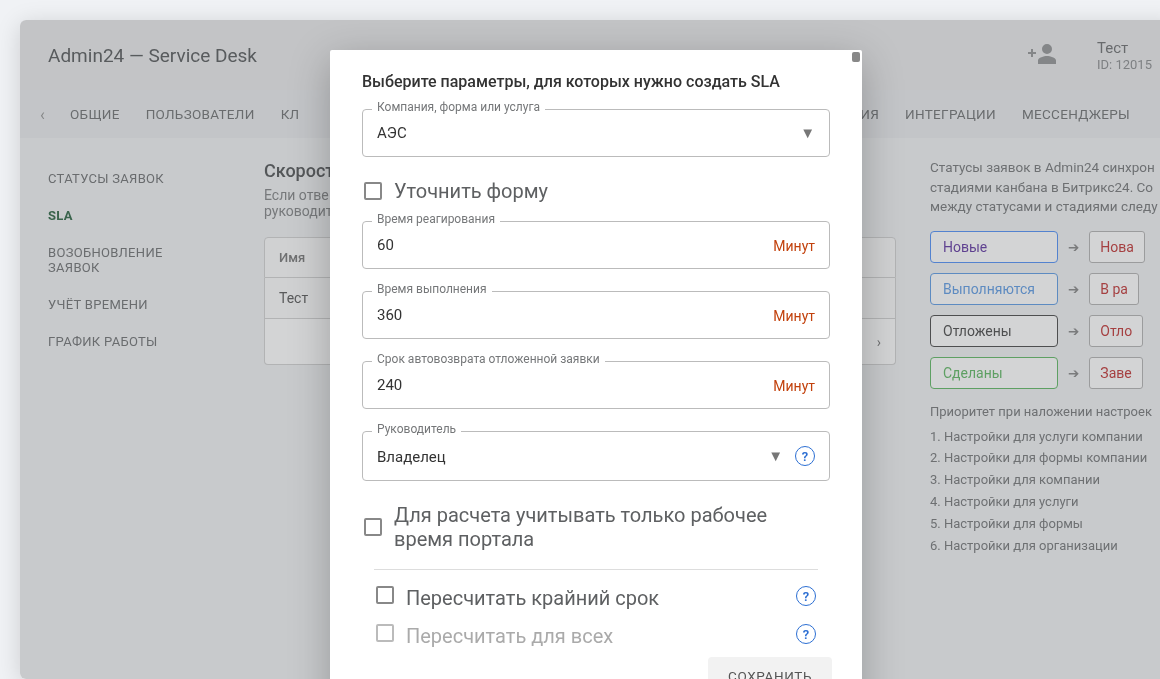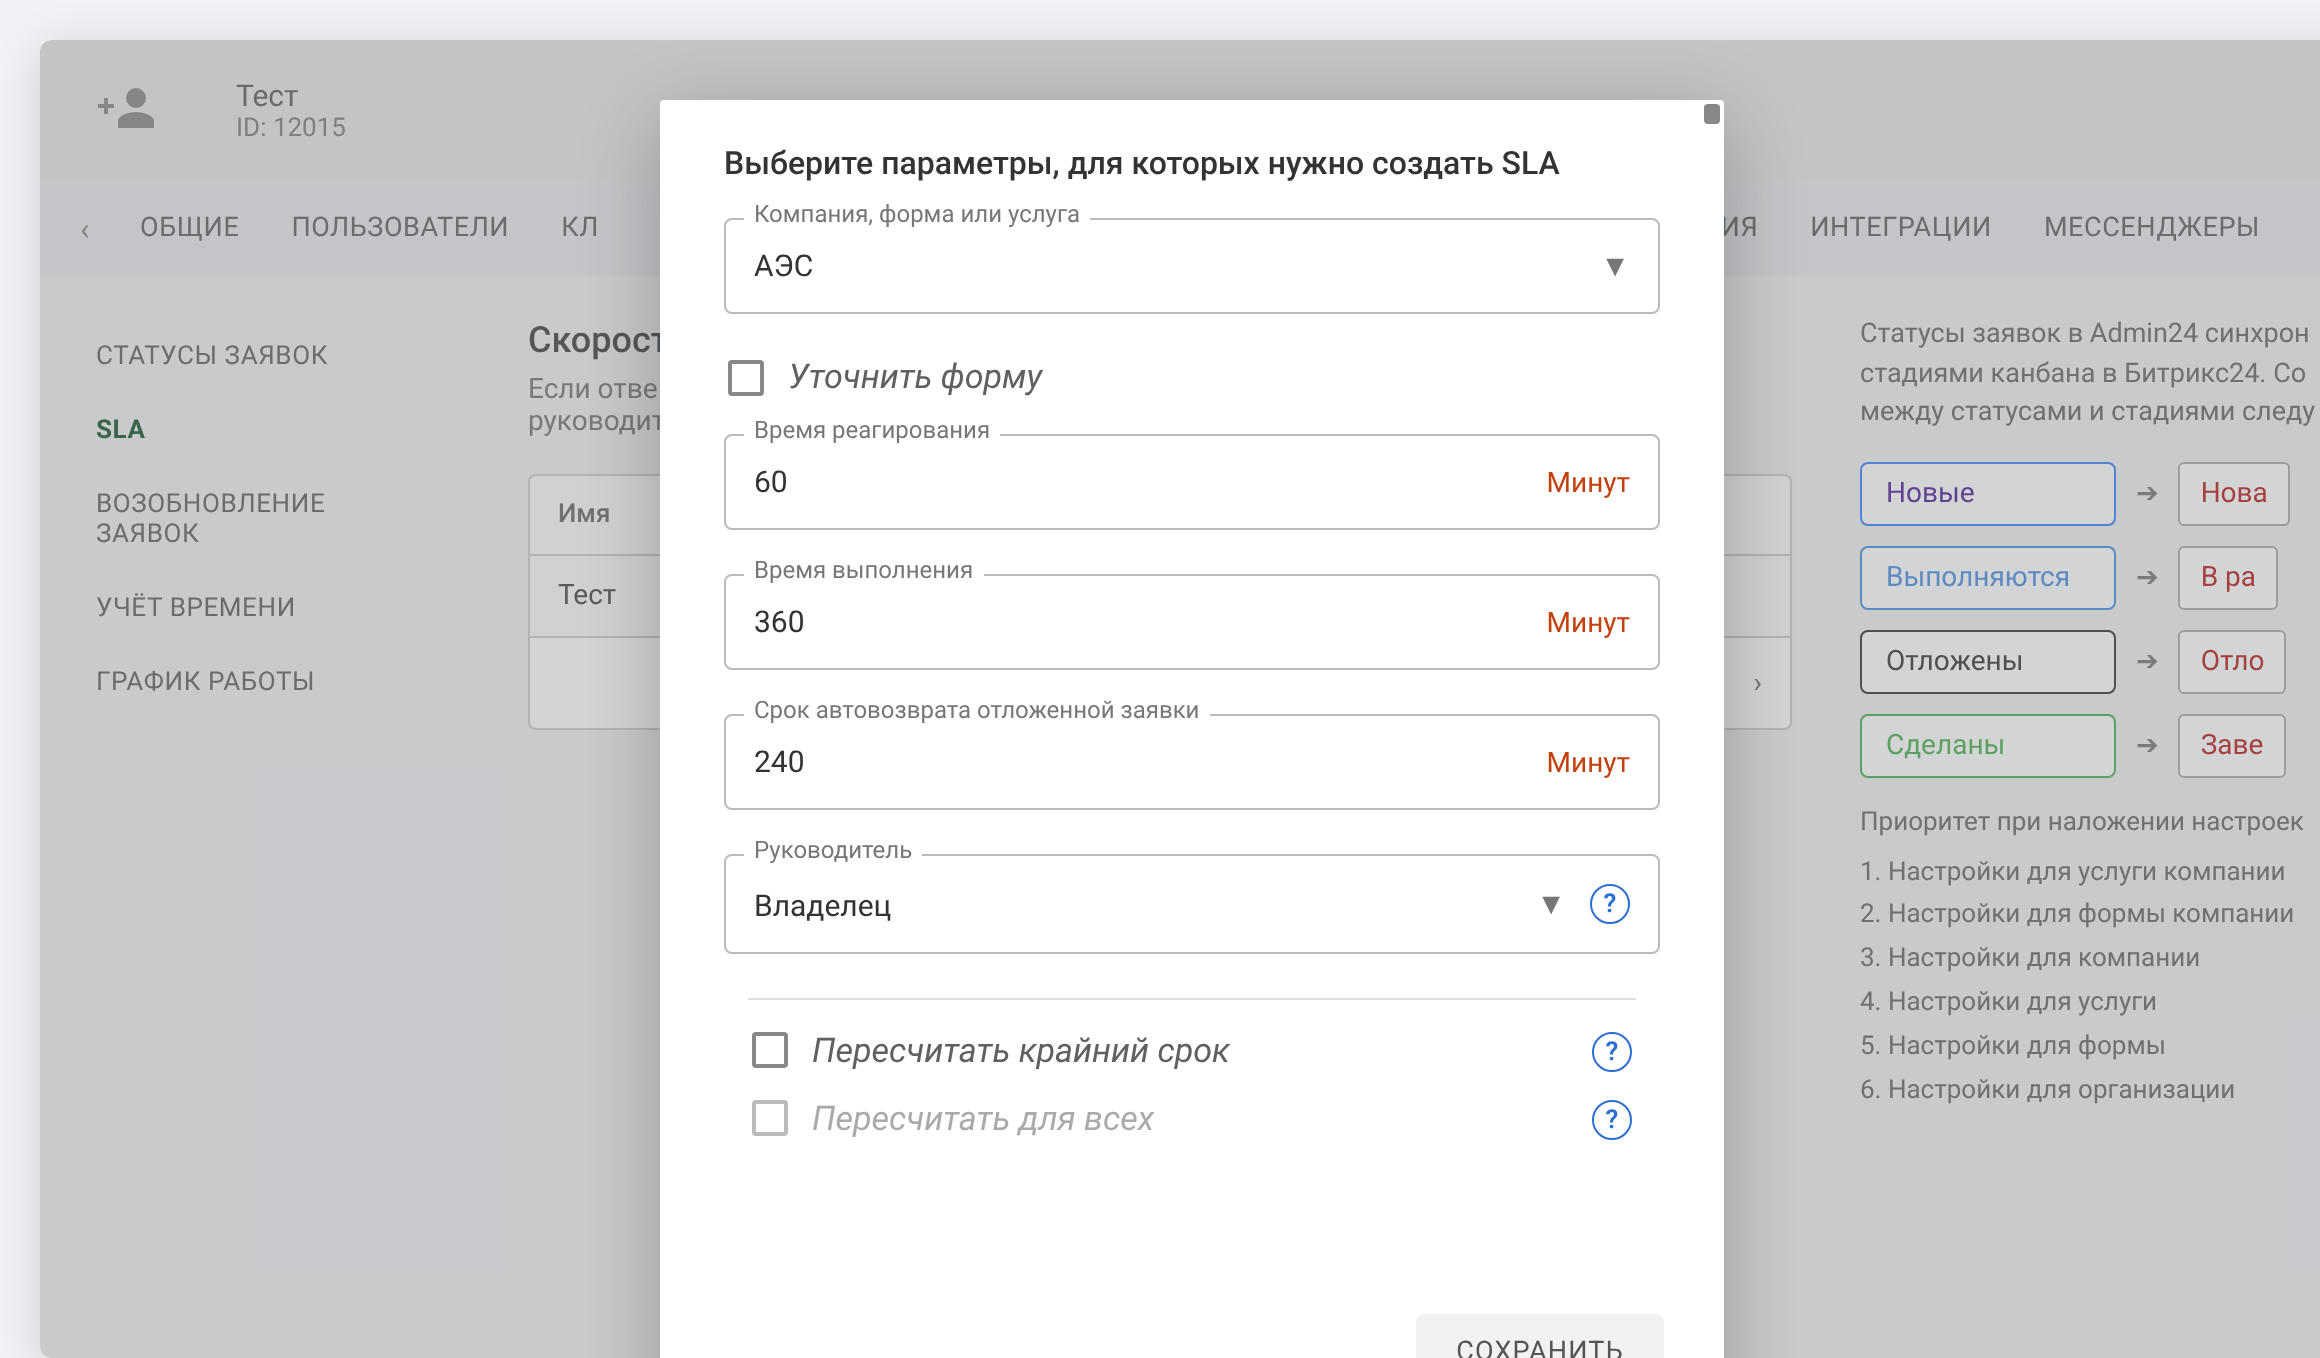--- a/index.html
+++ b/index.html
@@ -49,36 +49,37 @@
 .field-group { position: relative; margin-bottom: 22px; }
 .field-label { position: absolute; top: -9px; left: 10px; background: #fff; padding: 0 5px; font-size: 12px; color: #757779; }
 .field-box { border: 1px solid #bbb; border-radius: 4px; padding: 14px 14px; display: flex; align-items: flex-end; justify-content: space-between; font-size: 15px; color: #333; }
 .field-box.select { cursor: pointer; }
 .field-unit { color: #c2410c; font-size: 14px; }
 .dd-arrow { color: #777; }
 .help-icon { width: 20px; height: 20px; border: 1.6px solid #2c6fd3; border-radius: 50%; display: inline-flex; align-items: center; justify-content: center; color: #2c6fd3; font-size: 13px; font-weight: 600; margin-left: 8px; }
 .mgr-row { display: flex; align-items: center; gap: 4px; }
 .check-row { display: flex; align-items: center; gap: 12px; margin-bottom: 18px; padding-left: 2px; }
 .check-box { width: 18px; height: 18px; border: 2px solid #888; border-radius: 2px; flex-shrink: 0; }
-.check-label { font-size: 17px; color: #5e6062; font-style: italic; }
+.check-label { font-size: 20px; color: #5e6062; }
 .hr { border: none; border-top: 1px solid #ddd; margin: 6px 12px 16px 12px; }
 .bottom-options { padding: 0 14px; }
 .opt-row { display: flex; gap: 12px; margin-bottom: 14px; }
 .opt-row .check-label { flex: 1; }
 .opt-row.faded .check-box { border-color: #bbb; }
 .opt-row.faded .check-label { color: #aaa; }
 .save-btn { position: absolute; right: 30px; bottom: 20px; background: #f2f2f2; border: none; border-radius: 4px; padding: 11px 20px; font-size: 13.5px; letter-spacing: 0.6px; color: #555; cursor: pointer; }
 svg { display: block; }
 </style>
 </head>
 <body>
 
 <div class="app-frame">
 
   <div class="header">
+    <div class="header-title">Admin24 — Service Desk</div>
     <div class="header-right">
       <span class="person-icon">
         <svg width="30" height="22" viewBox="0 0 30 22">
             <path fill="currentColor" d="M20 10a5 5 0 1 0-5-5 5 5 0 0 0 5 5zm0 2c-3 0-9 1.5-9 4.5V20h18v-3.5c0-3-6-4.5-9-4.5zM6 8V5H4v3H1v2h3v3h2v-3h3V8z"></path>
           </svg>
       </span>
       <div class="user-box">
         <div class="user-name">Тест</div>
         <div class="user-id">ID: 12015</div>
       </div>
@@ -209,20 +210,24 @@
         <span class="field-label">Руководитель</span>
         <div class="field-box select">
           <span>Владелец</span>
           <div class="mgr-row">
             <span class="dd-arrow">▼</span>
             <span class="help-icon">?</span>
           </div>
         </div>
       </div>
 
+      <div class="check-row">
+        <div class="check-box"></div>
+        <span class="check-label">Для расчета учитывать только рабочее время портала</span>
+      </div>
 
       <hr class="hr">
 
       <div class="bottom-options">
         <div class="opt-row">
           <div class="check-box"></div>
           <span class="check-label">Пересчитать крайний срок</span>
           <span class="help-icon">?</span>
         </div>
         <div class="opt-row faded">

